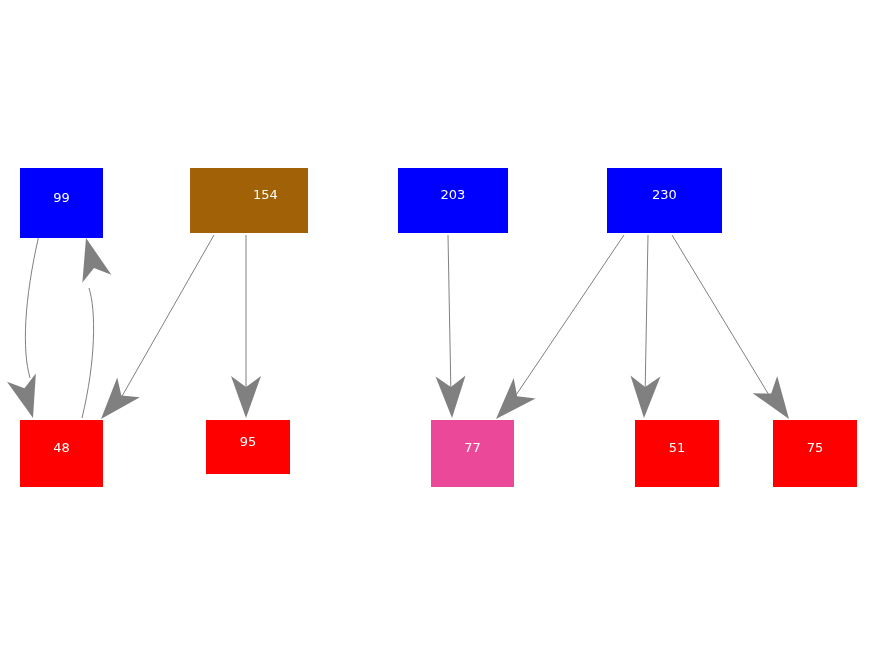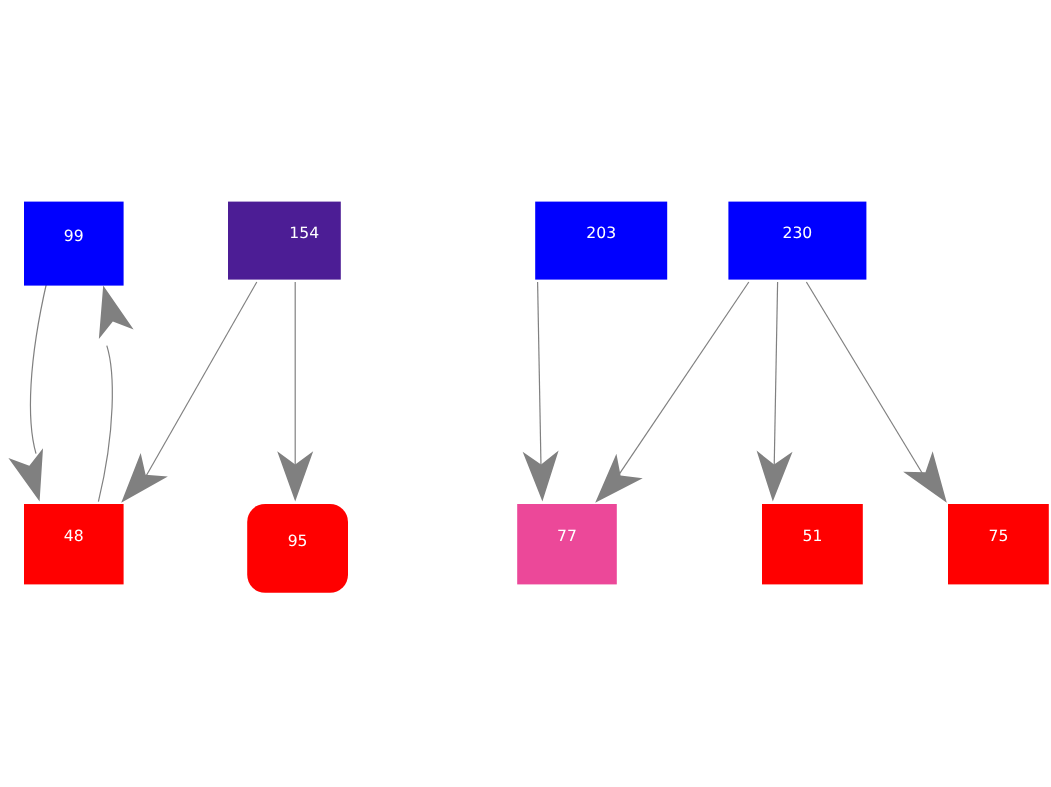--- a/index.html
+++ b/index.html
@@ -83,39 +83,39 @@
       <g>
         <path d="M 672,235 L 775,405" stroke="#808080" stroke-width="1" fill="none"></path>
         <path d="M 0,0 L -42,-15 L -31,0 L -42,15 Z" fill="#808080" transform="translate(789,419) rotate(55)"></path>
       </g>
     </svg>
 
   <div id="node-layer">
       <div class="node node-source" style="left: 20px; top: 168px; width: 83px; height: 70px; background: rgb(0, 0, 255);">
         <span class="node-label">99</span>
       </div>
-      <div class="node node-source" style="left: 190px; top: 168px; width: 94px; height: 65px; background: #4c1d95; padding-left: 33px;">
+      <div class="node node-source" style="left: 190px; top: 168px; width: 118px; height: 65px; background: #a16207; padding-left: 33px;">
         <span class="node-label">154</span>
       </div>
-      <div class="node node-source" style="left: 398px; top: 168px; width: 110px; height: 65px; background: rgb(0, 0, 255); margin-left: 48px;">
+      <div class="node node-source" style="left: 398px; top: 168px; width: 110px; height: 65px; background: rgb(0, 0, 255);">
         <span class="node-label">203</span>
       </div>
       <div class="node node-source" style="left: 607px; top: 168px; width: 115px; height: 65px; background: rgb(0, 0, 255);">
         <span class="node-label">230</span>
       </div>
       <div class="node node-target" style="left: 20px; top: 420px; width: 83px; height: 67px; background: rgb(255, 0, 0);">
         <span class="node-label">48</span>
       </div>
-      <div class="node node-target" style="left: 206px; top: 420px; width: 84px; height: 74px; background: rgb(255, 0, 0); border-radius: 15px;">
+      <div class="node node-target" style="left: 206px; top: 420px; width: 84px; height: 54px; background: rgb(255, 0, 0);">
         <span class="node-label">95</span>
       </div>
       <div class="node node-target" style="left: 415px; top: 420px; width: 83px; height: 67px; background: #ec4899; margin-left: 16px;">
         <span class="node-label">77</span>
       </div>
       <div class="node node-target" style="left: 601px; top: 420px; width: 84px; height: 67px; background: rgb(255, 0, 0); margin-left: 34px;">
         <span class="node-label">51</span>
       </div>
-      <div class="node node-target" style="left: 790px; top: 420px; width: 84px; height: 67px; background: rgb(255, 0, 0);">
+      <div class="node node-target" style="left: 773px; top: 420px; width: 84px; height: 67px; background: rgb(255, 0, 0);">
         <span class="node-label">75</span>
       </div>
     </div>
 
 </div>
 
 </body></html>

